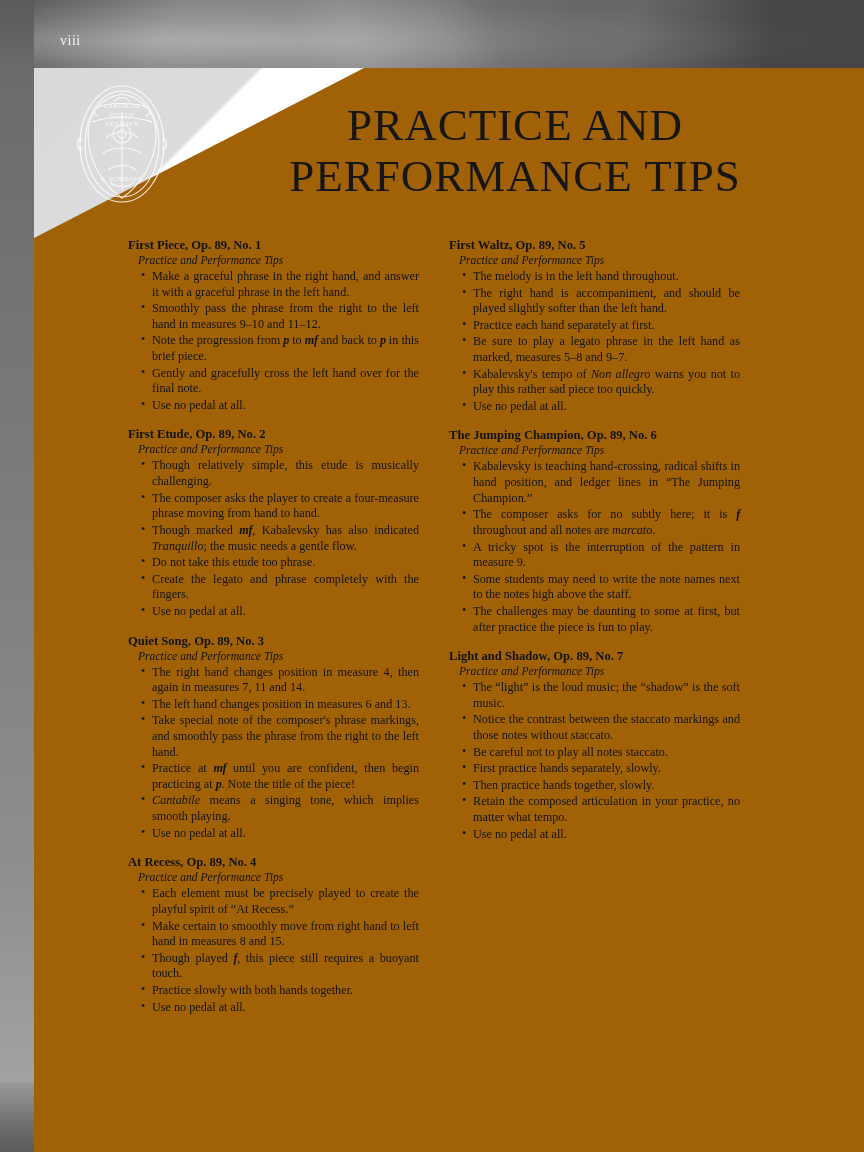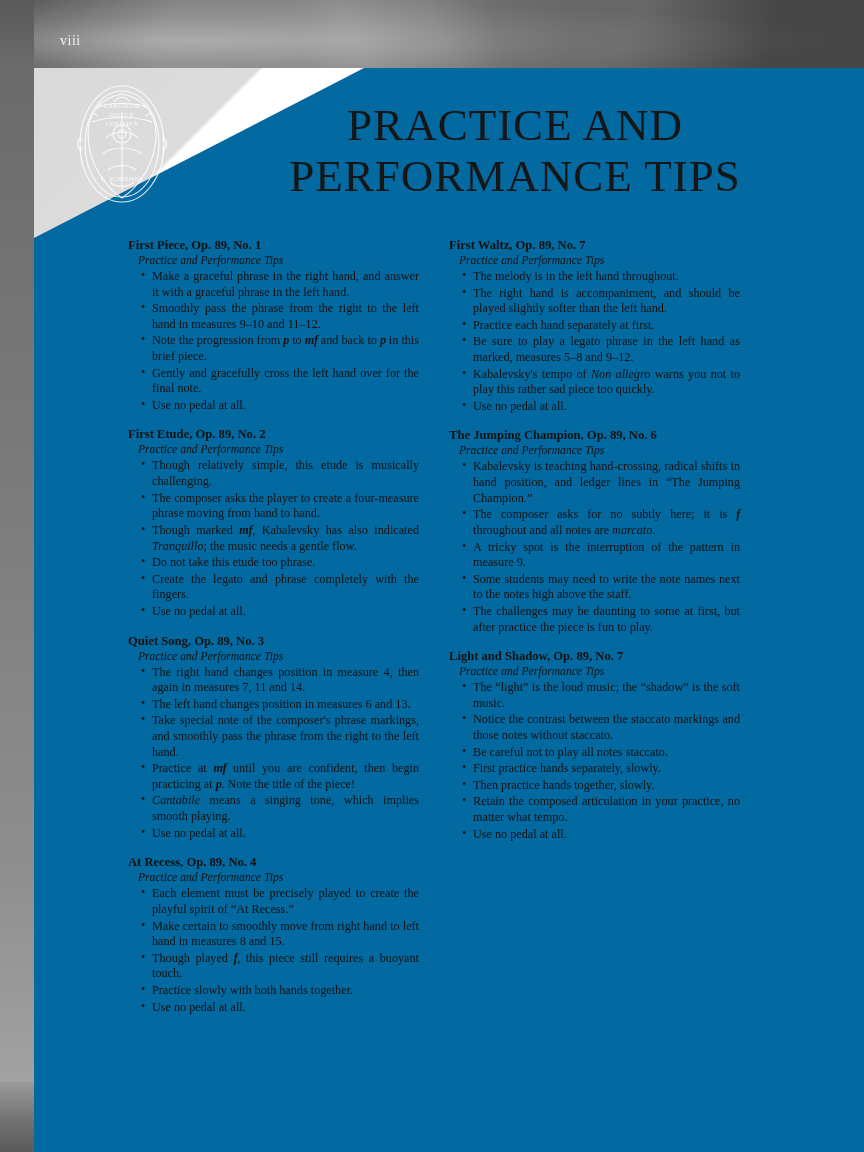--- a/index.html
+++ b/index.html
@@ -8,21 +8,21 @@
     background: #ffffff;
   }
   body {
     font-family: "Liberation Serif", serif;
   }
   .page {
     position: relative;
     width: 864px;
     height: 1152px;
     overflow: hidden;
-    background: #0369a1;
+    background: #a16207;
   }
 
   
   .top-band {
     position: absolute;
     left: 0; top: 0;
     width: 864px; height: 68px;
     background:
       radial-gradient(ellipse at 22% 60%, #8f8f8f 0%, #6e6e6e 40%, #5d5d5d 70%),
       linear-gradient(90deg, #555 0%, #777 25%, #8a8a8a 45%, #6d6d6d 70%, #4f4f4f 100%);
@@ -232,27 +232,27 @@
       <ul class="tips">
         <li>Each element must be precisely played to create the playful spirit of “At Recess.”</li>
         <li>Make certain to smoothly move from right hand to left hand in measures 8 and 15.</li>
         <li>Though played <b class="dyn">f</b>, this piece still requires a buoyant touch.</li>
         <li>Practice slowly with both hands together.</li>
         <li>Use no pedal at all.</li>
       </ul>
     </div>
 
     <div class="sec">
-      <h3 class="sec-title">First Waltz, Op. 89, No. 7</h3>
+      <h3 class="sec-title">First Waltz, Op. 89, No. 5</h3>
       <div class="sec-sub">Practice and Performance Tips</div>
       <ul class="tips">
         <li>The melody is in the left hand throughout.</li>
         <li>The right hand is accompaniment, and should be played slightly softer than the left hand.</li>
         <li>Practice each hand separately at first.</li>
-        <li>Be sure to play a legato phrase in the left hand as marked, measures 5–8 and 9–12.</li>
+        <li>Be sure to play a legato phrase in the left hand as marked, measures 5–8 and 9–7.</li>
         <li>Kabalevsky's tempo of <i>Non allegro</i> warns you not to play this rather sad piece too quickly.</li>
         <li>Use no pedal at all.</li>
       </ul>
     </div>
 
     <div class="sec">
       <h3 class="sec-title">The Jumping Champion, Op. 89, No. 6</h3>
       <div class="sec-sub">Practice and Performance Tips</div>
       <ul class="tips">
         <li>Kabalevsky is teaching hand-crossing, radical shifts in hand position, and ledger lines in “The Jumping Champion.”</li>

